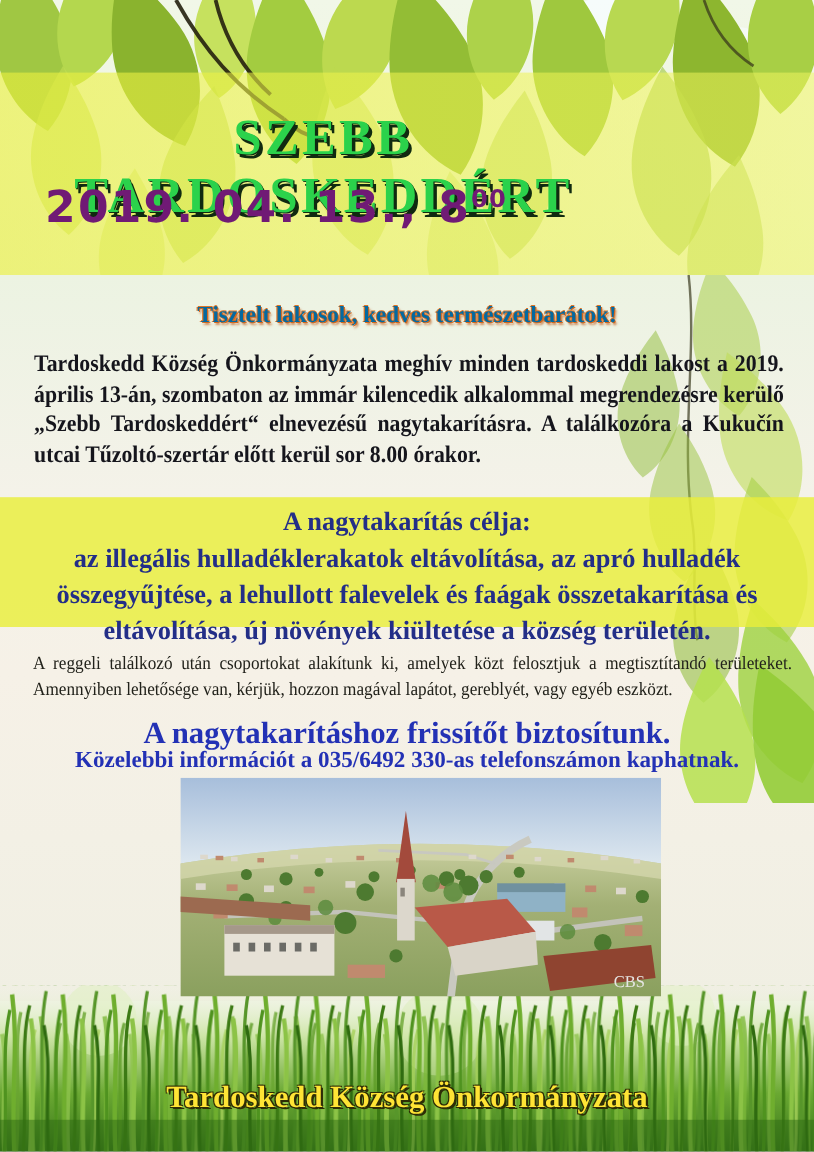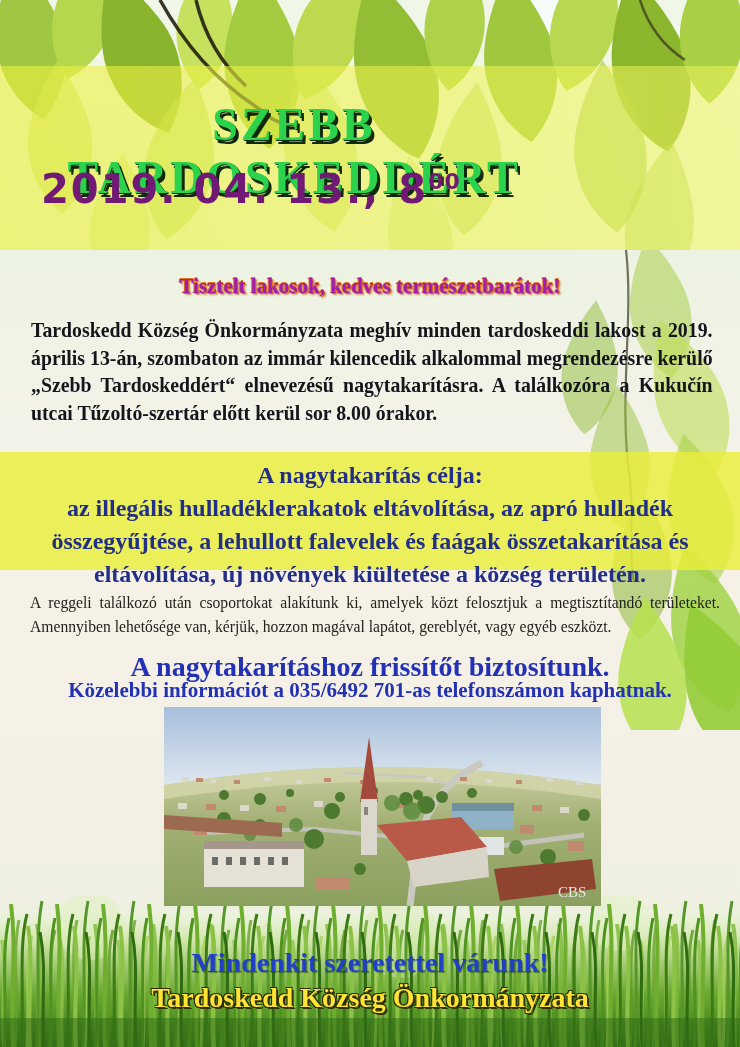--- a/index.html
+++ b/index.html
@@ -23,21 +23,21 @@
   .txt { position:absolute; z-index:3; }
   .title { top:98px; left:0; width:588px; text-align:center;
     font-size:46px; font-weight:bold; letter-spacing:3px; word-spacing:14px;
     color:#2bd24b; text-shadow:3px 4px 0 #102a10, 1px 1px 0 #102a10; }
   .dateline { top:166px; left:0; width:740px; 
     font-family:"DejaVu Sans","Liberation Sans",sans-serif;
     font-size:40px; font-weight:bold; letter-spacing:2px; color:#701a75;padding-left:41px; }
   .dateline .hour { margin-left:18px; }
   .sup { font-size:0.55em; vertical-align:0.62em; letter-spacing:1px; }
   .greeting { top:274px; left:0; width:740px; text-align:center;
-    font-size:21px; font-weight:bold; color:#a21caf;
+    font-size:21px; font-weight:bold; color:#0369a1;
     text-shadow:1px 1px 0 #d4691e,-1px 0 0 #dd7526,0 -1px 0 #dd7526,2px 2px 2px rgba(186,84,22,.65); }
   .intro { top:317px; left:31px; width:740px; transform:scaleX(.921); transform-origin:0 0;
     font-size:21.5px; font-weight:bold; color:#15151c; line-height:1.28; text-align:justify; }
   .goal { top:459px; left:40px; width:660px; text-align:center;
     font-size:24px; font-weight:bold; color:#232e87; line-height:1.37; }
   .goal-heading { display:block; }
   .logistics { top:591px; left:30px; width:750px; transform:scaleX(.92); transform-origin:0 0;
     font-size:17px; color:#22221b; line-height:1.4; text-align:justify; }
   .refreshment { top:651px; left:0; width:740px; text-align:center;
     font-size:28px; font-weight:bold; color:#2331b5; }
@@ -120,21 +120,21 @@
   <div class="txt greeting">Tisztelt lakosok, kedves természetbarátok!</div>
   <div class="txt intro">Tardoskedd Község Önkormányzata meghív minden tardoskeddi lakost a 2019. április 13-án, szombaton az immár kilencedik alkalommal megrendezésre kerülő „Szebb Tardoskeddért“ elnevezésű nagytakarításra. A találkozóra a Kukučín utcai Tűzoltó-szertár előtt kerül sor 8.00 órakor.</div>
 
   <div class="txt goal">
     <span class="goal-heading">A nagytakarítás célja:</span>
     <span>az illegális hulladéklerakatok eltávolítása, az apró hulladék összegyűjtése, a lehullott falevelek és faágak összetakarítása és eltávolítása, új növények kiültetése a község területén.</span>
   </div>
 
   <div class="txt logistics">A reggeli találkozó után csoportokat alakítunk ki, amelyek közt felosztjuk a megtisztítandó területeket. Amennyiben lehetősége van, kérjük, hozzon magával lapátot, gereblyét, vagy egyéb eszközt.</div>
   <div class="txt refreshment">A nagytakarításhoz frissítőt biztosítunk.</div>
-  <div class="txt contact">Közelebbi információt a 035/6492 701-as telefonszámon kaphatnak.</div>
+  <div class="txt contact">Közelebbi információt a 035/6492 330-as telefonszámon kaphatnak.</div>
 
   <div class="photo">
     <svg viewBox="0 0 437 199" preserveAspectRatio="none">
       <defs>
         <linearGradient id="skyg" x1="0" y1="0" x2="0" y2="1">
           <stop offset="0" stop-color="#a7bedb"></stop>
             <stop offset="1" stop-color="#dfe9f0"></stop>
         </linearGradient>
         <linearGradient id="landg" x1="0" y1="0" x2="0" y2="1">
           <stop offset="0" stop-color="#c9cfa0"></stop>
@@ -259,16 +259,15 @@
     </defs>
     <rect width="740" height="151" fill="url(#grassbg)"></rect>
     <circle cx="90" cy="30" r="34" fill="#ddefbe" opacity="0.5"></circle>
     <circle cx="620" cy="25" r="30" fill="#e2f2c4" opacity="0.5"></circle>
     <circle cx="400" cy="42" r="40" fill="#d6ecb2" opacity="0.4"></circle>
     <rect width="740" height="151" fill="url(#bl2)" opacity="0.8"></rect>
     <rect width="740" height="151" fill="url(#bl1)"></rect>
     <rect y="122" width="740" height="29" fill="#2e6a12" opacity="0.5"></rect>
   </svg>
 
-  <div class="txt closing">Mindenkit szeretettel várunk!</div>
   <div class="txt signature">Tardoskedd Község Önkormányzata</div>
 
 </div>
 
 </body></html>

